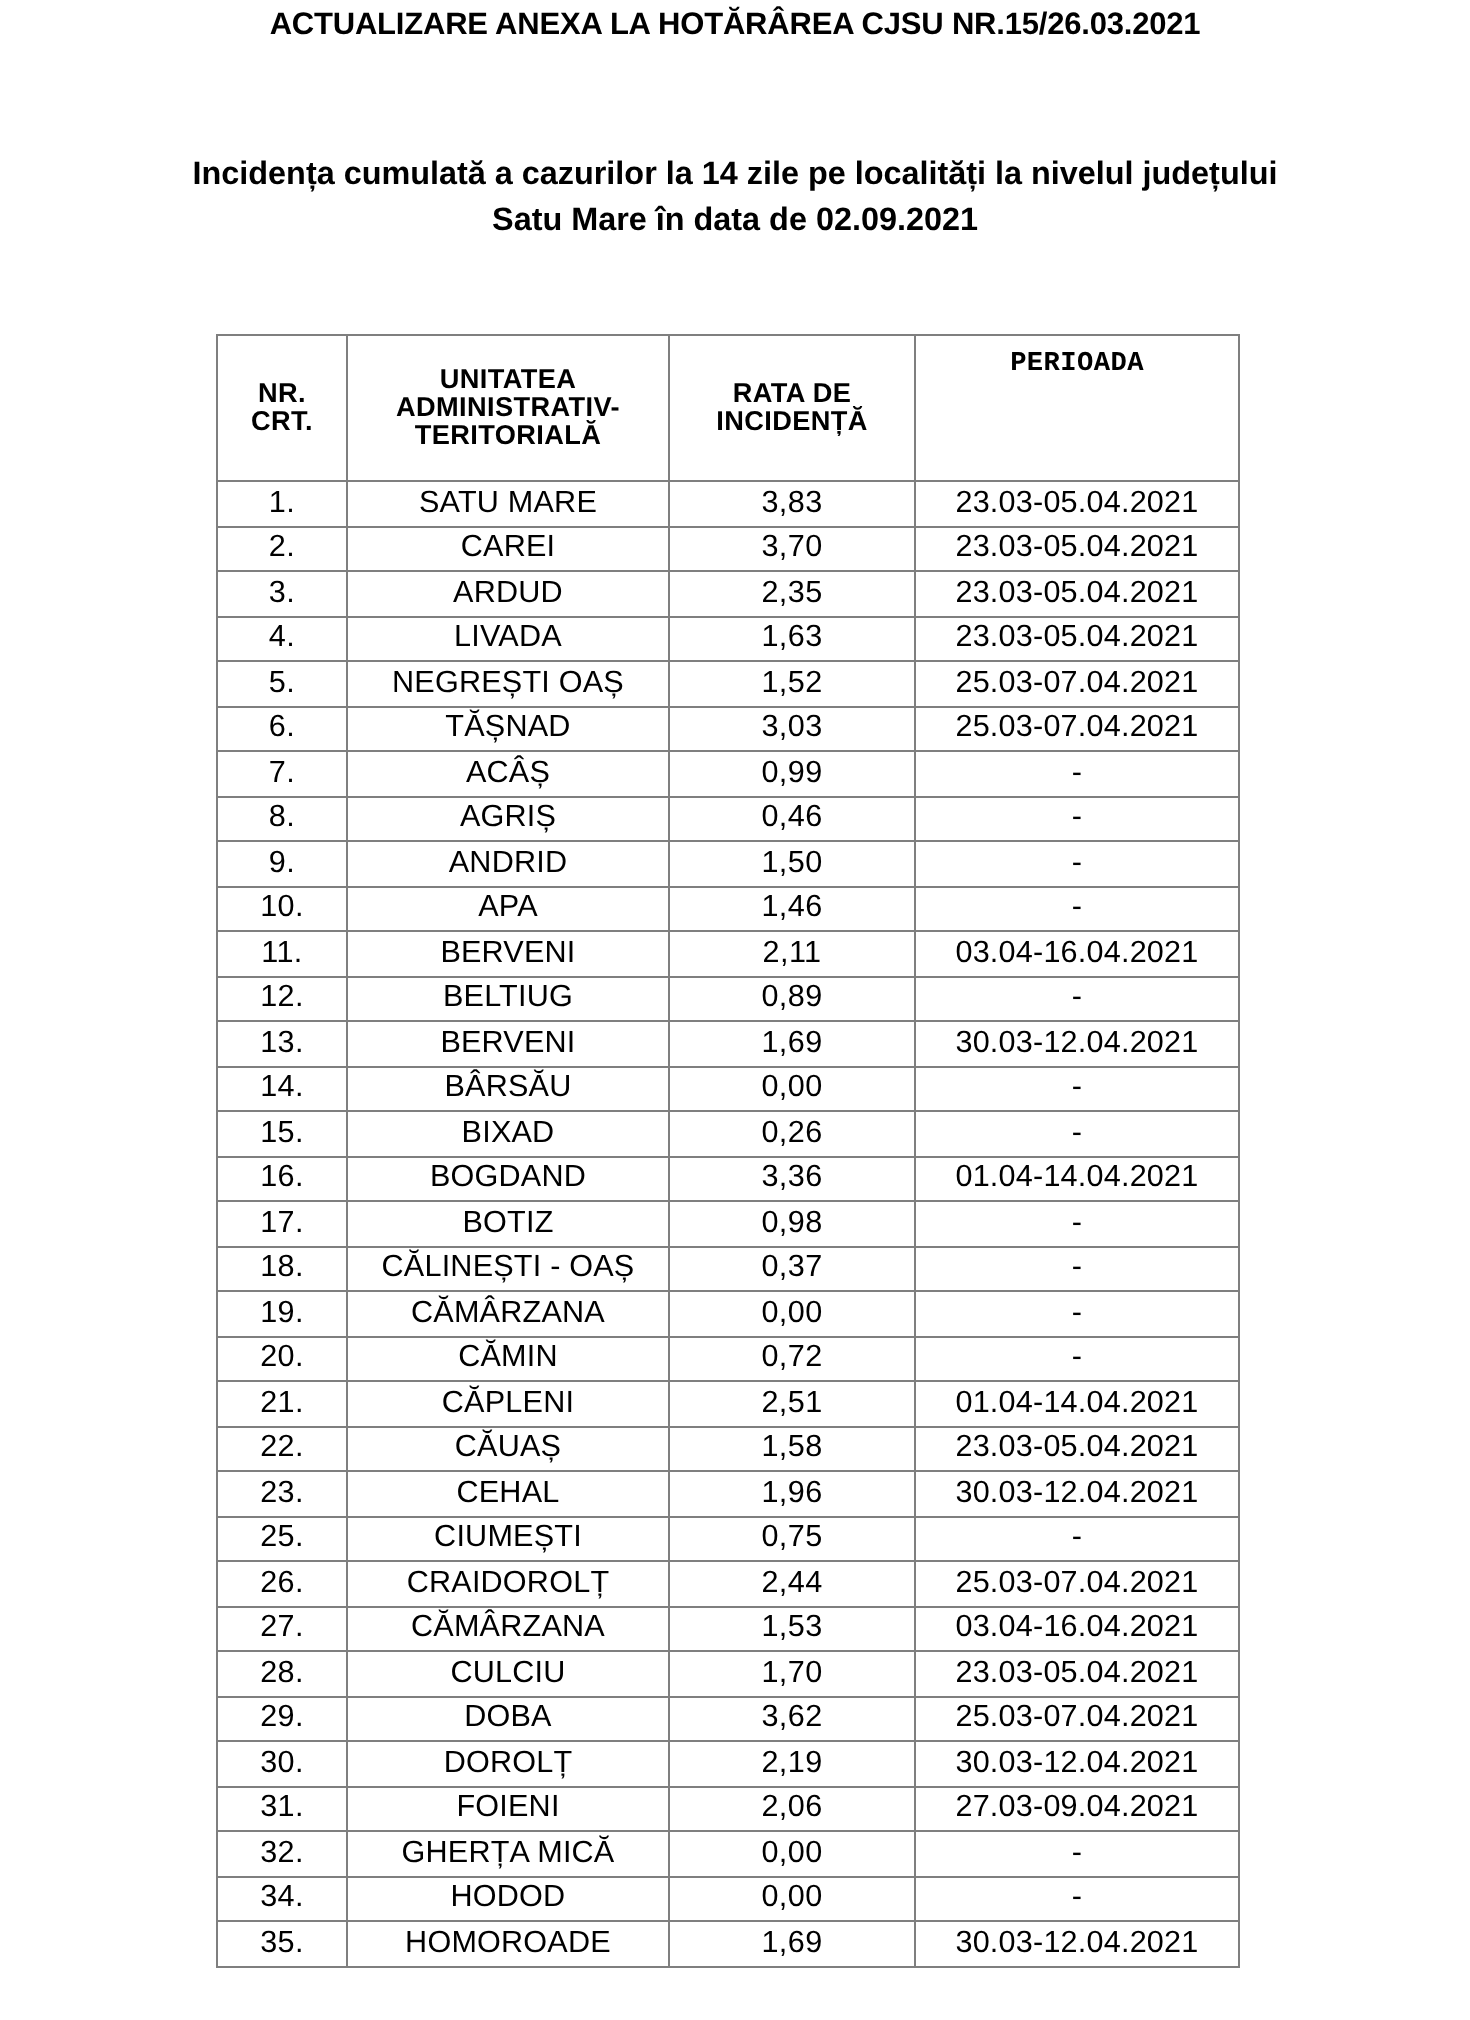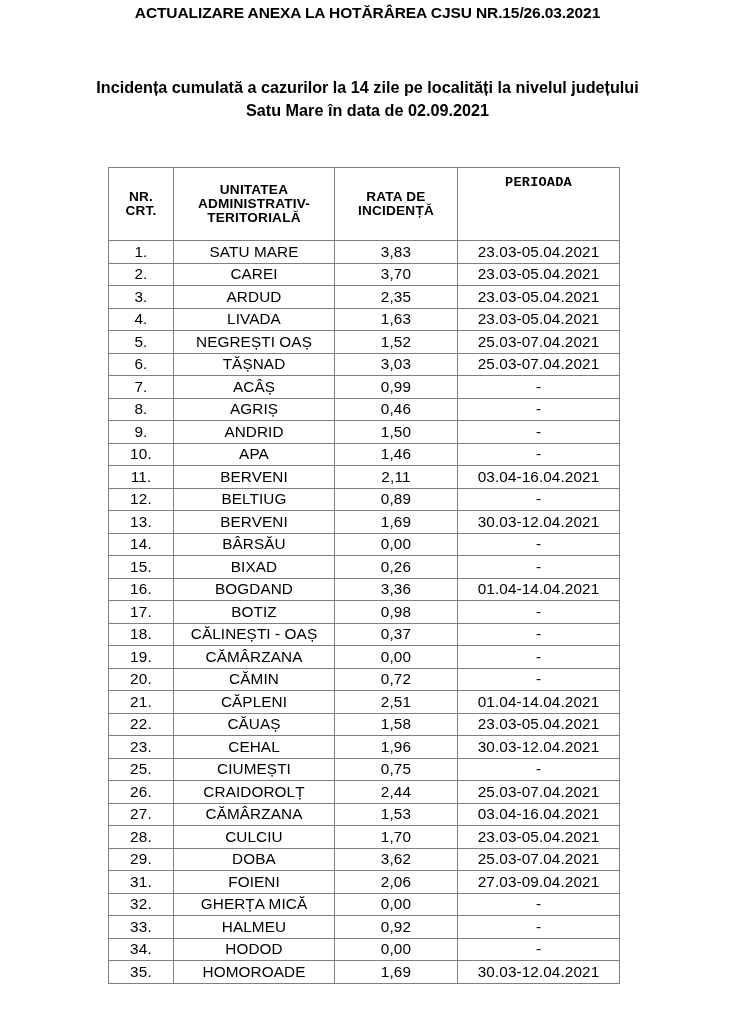--- a/index.html
+++ b/index.html
@@ -287,38 +287,38 @@
             <td class="c-rata">1,70</td>
             <td class="c-per">23.03-05.04.2021</td>
           </tr>
           <tr>
             <td class="c-nr">29.</td>
             <td class="c-uat">DOBA</td>
             <td class="c-rata">3,62</td>
             <td class="c-per">25.03-07.04.2021</td>
           </tr>
           <tr>
+            <td class="c-nr">30.</td>
+            <td class="c-uat">DOROLȚ</td>
+            <td class="c-rata">2,19</td>
+            <td class="c-per">30.03-12.04.2021</td>
+          </tr>
+          <tr>
             <td class="c-nr">31.</td>
             <td class="c-uat">FOIENI</td>
             <td class="c-rata">2,06</td>
             <td class="c-per">27.03-09.04.2021</td>
           </tr>
           <tr>
             <td class="c-nr">32.</td>
             <td class="c-uat">GHERȚA MICĂ</td>
             <td class="c-rata">0,00</td>
             <td class="c-per">-</td>
           </tr>
           <tr>
-            <td class="c-nr">33.</td>
-            <td class="c-uat">HALMEU</td>
-            <td class="c-rata">0,92</td>
-            <td class="c-per">-</td>
-          </tr>
-          <tr>
             <td class="c-nr">34.</td>
             <td class="c-uat">HODOD</td>
             <td class="c-rata">0,00</td>
             <td class="c-per">-</td>
           </tr>
           <tr>
             <td class="c-nr">35.</td>
             <td class="c-uat">HOMOROADE</td>
             <td class="c-rata">1,69</td>
             <td class="c-per">30.03-12.04.2021</td>

